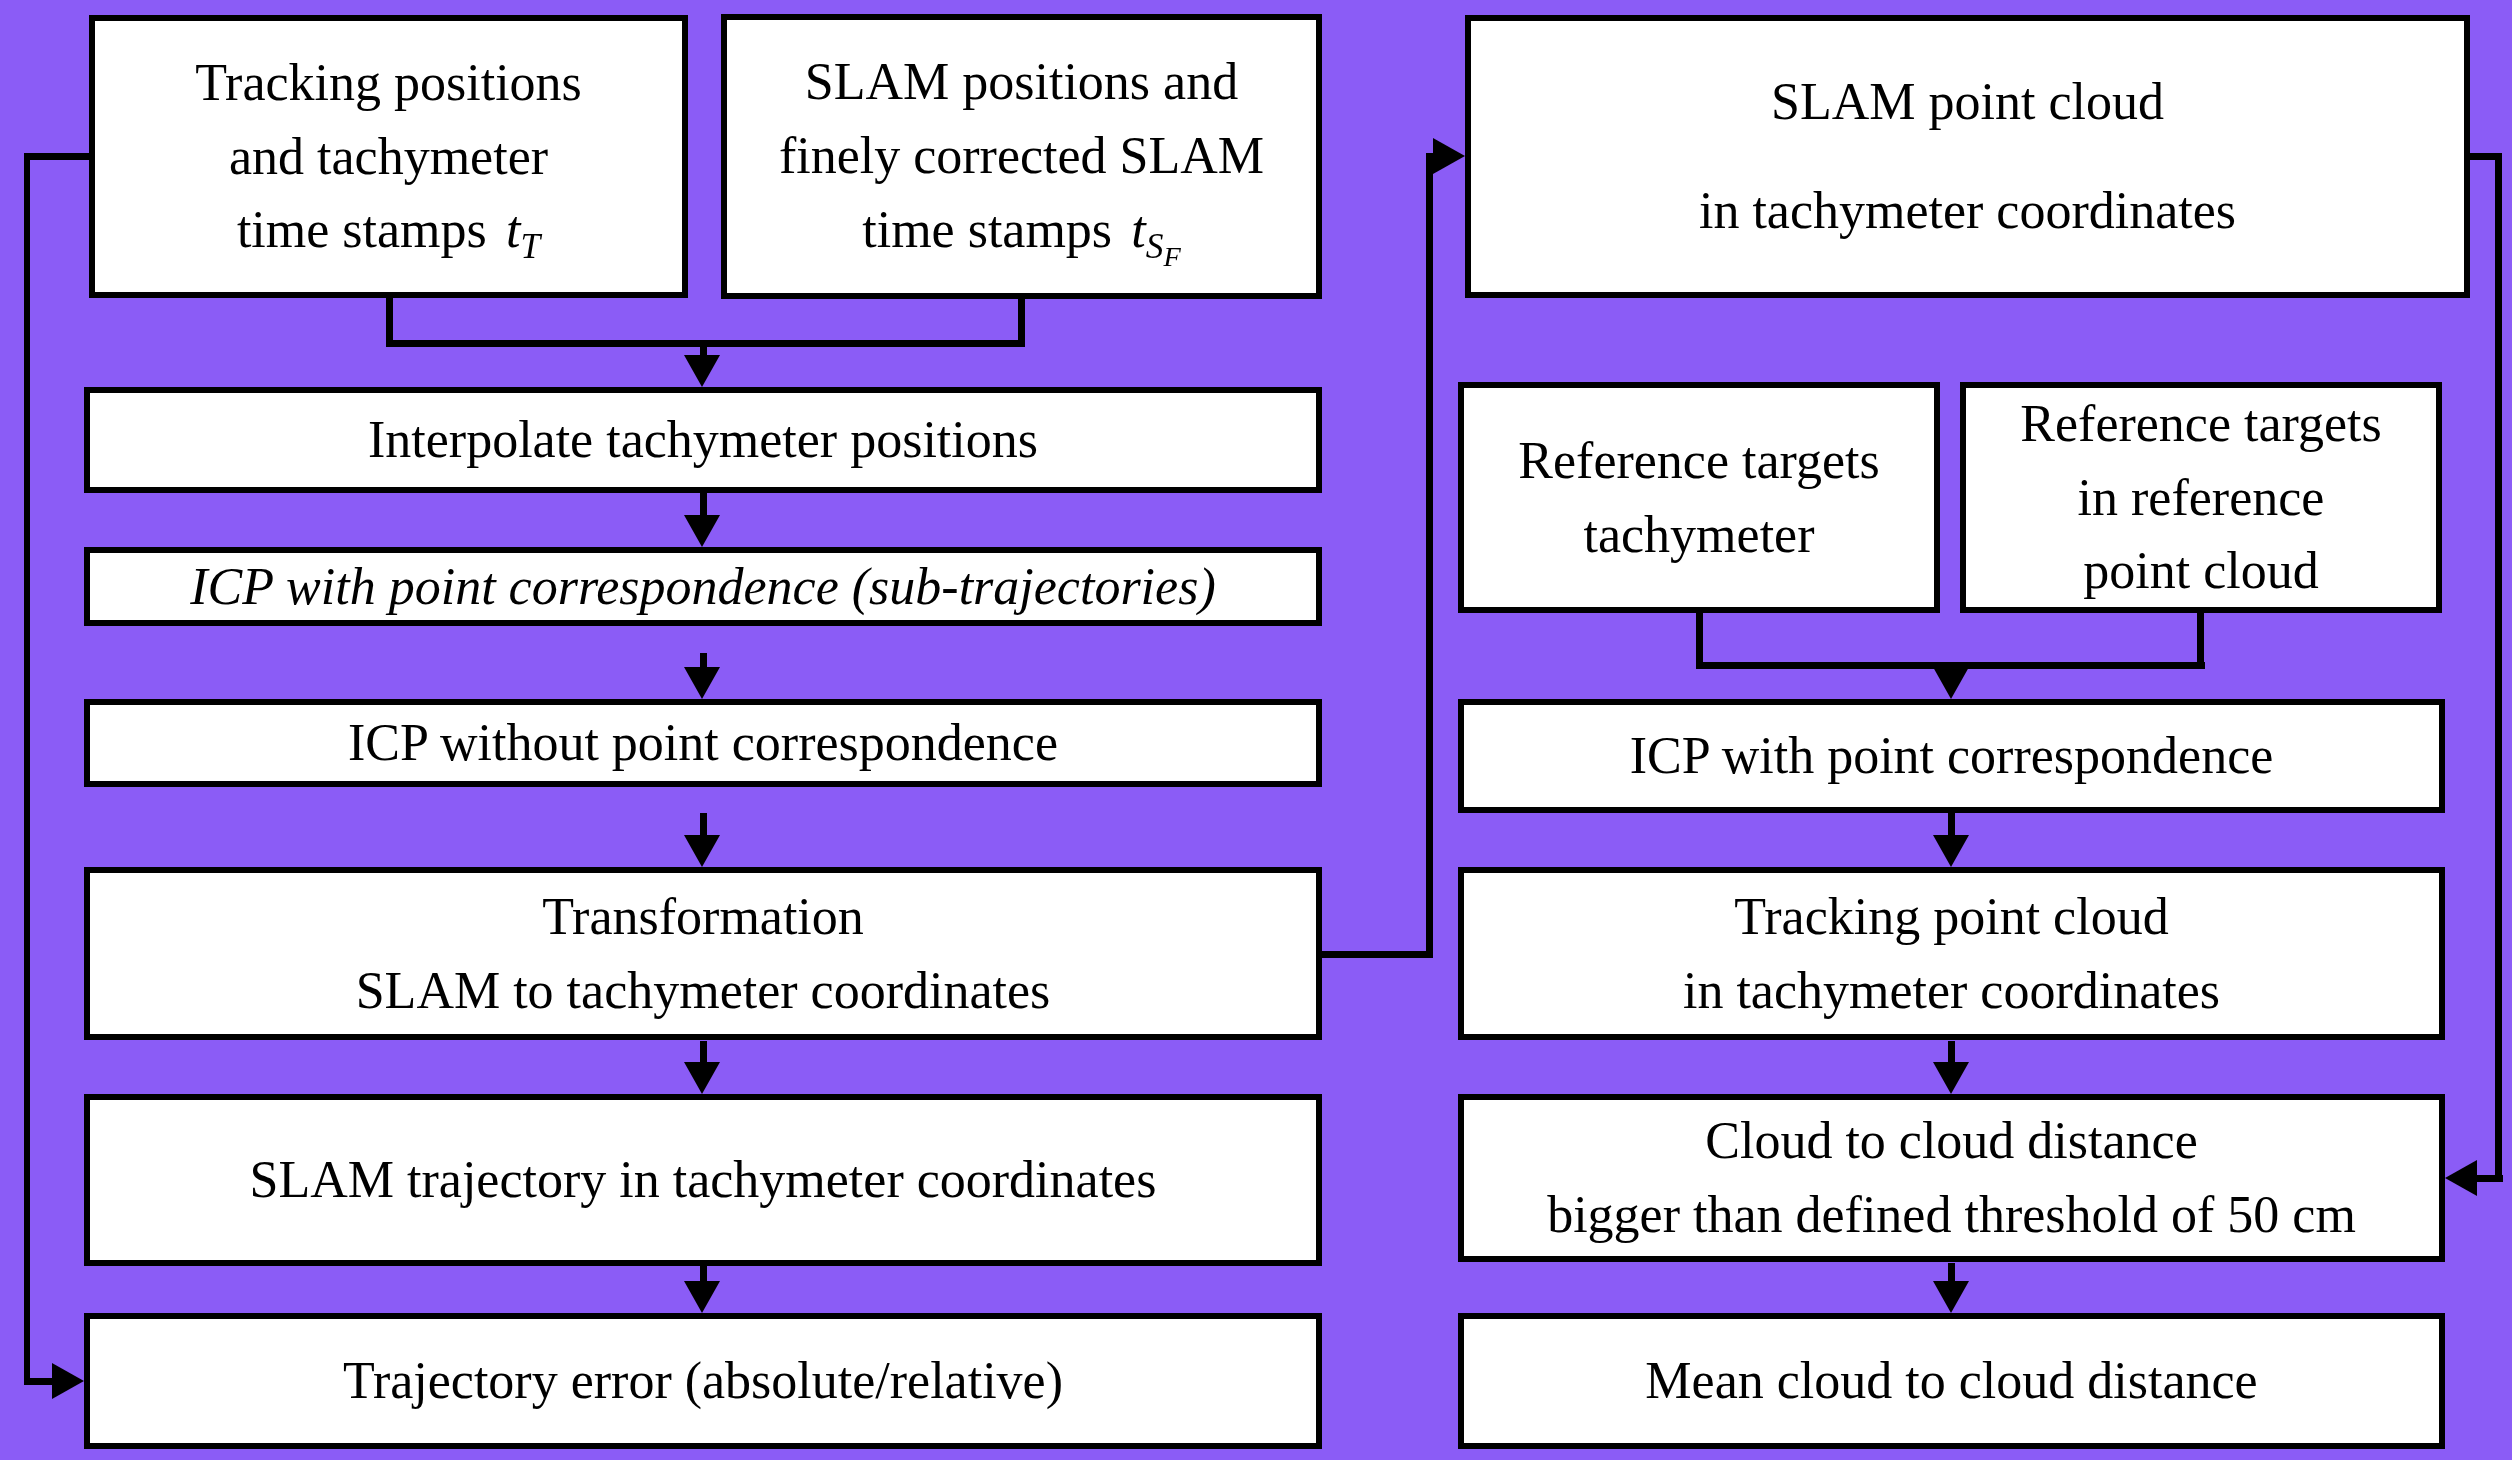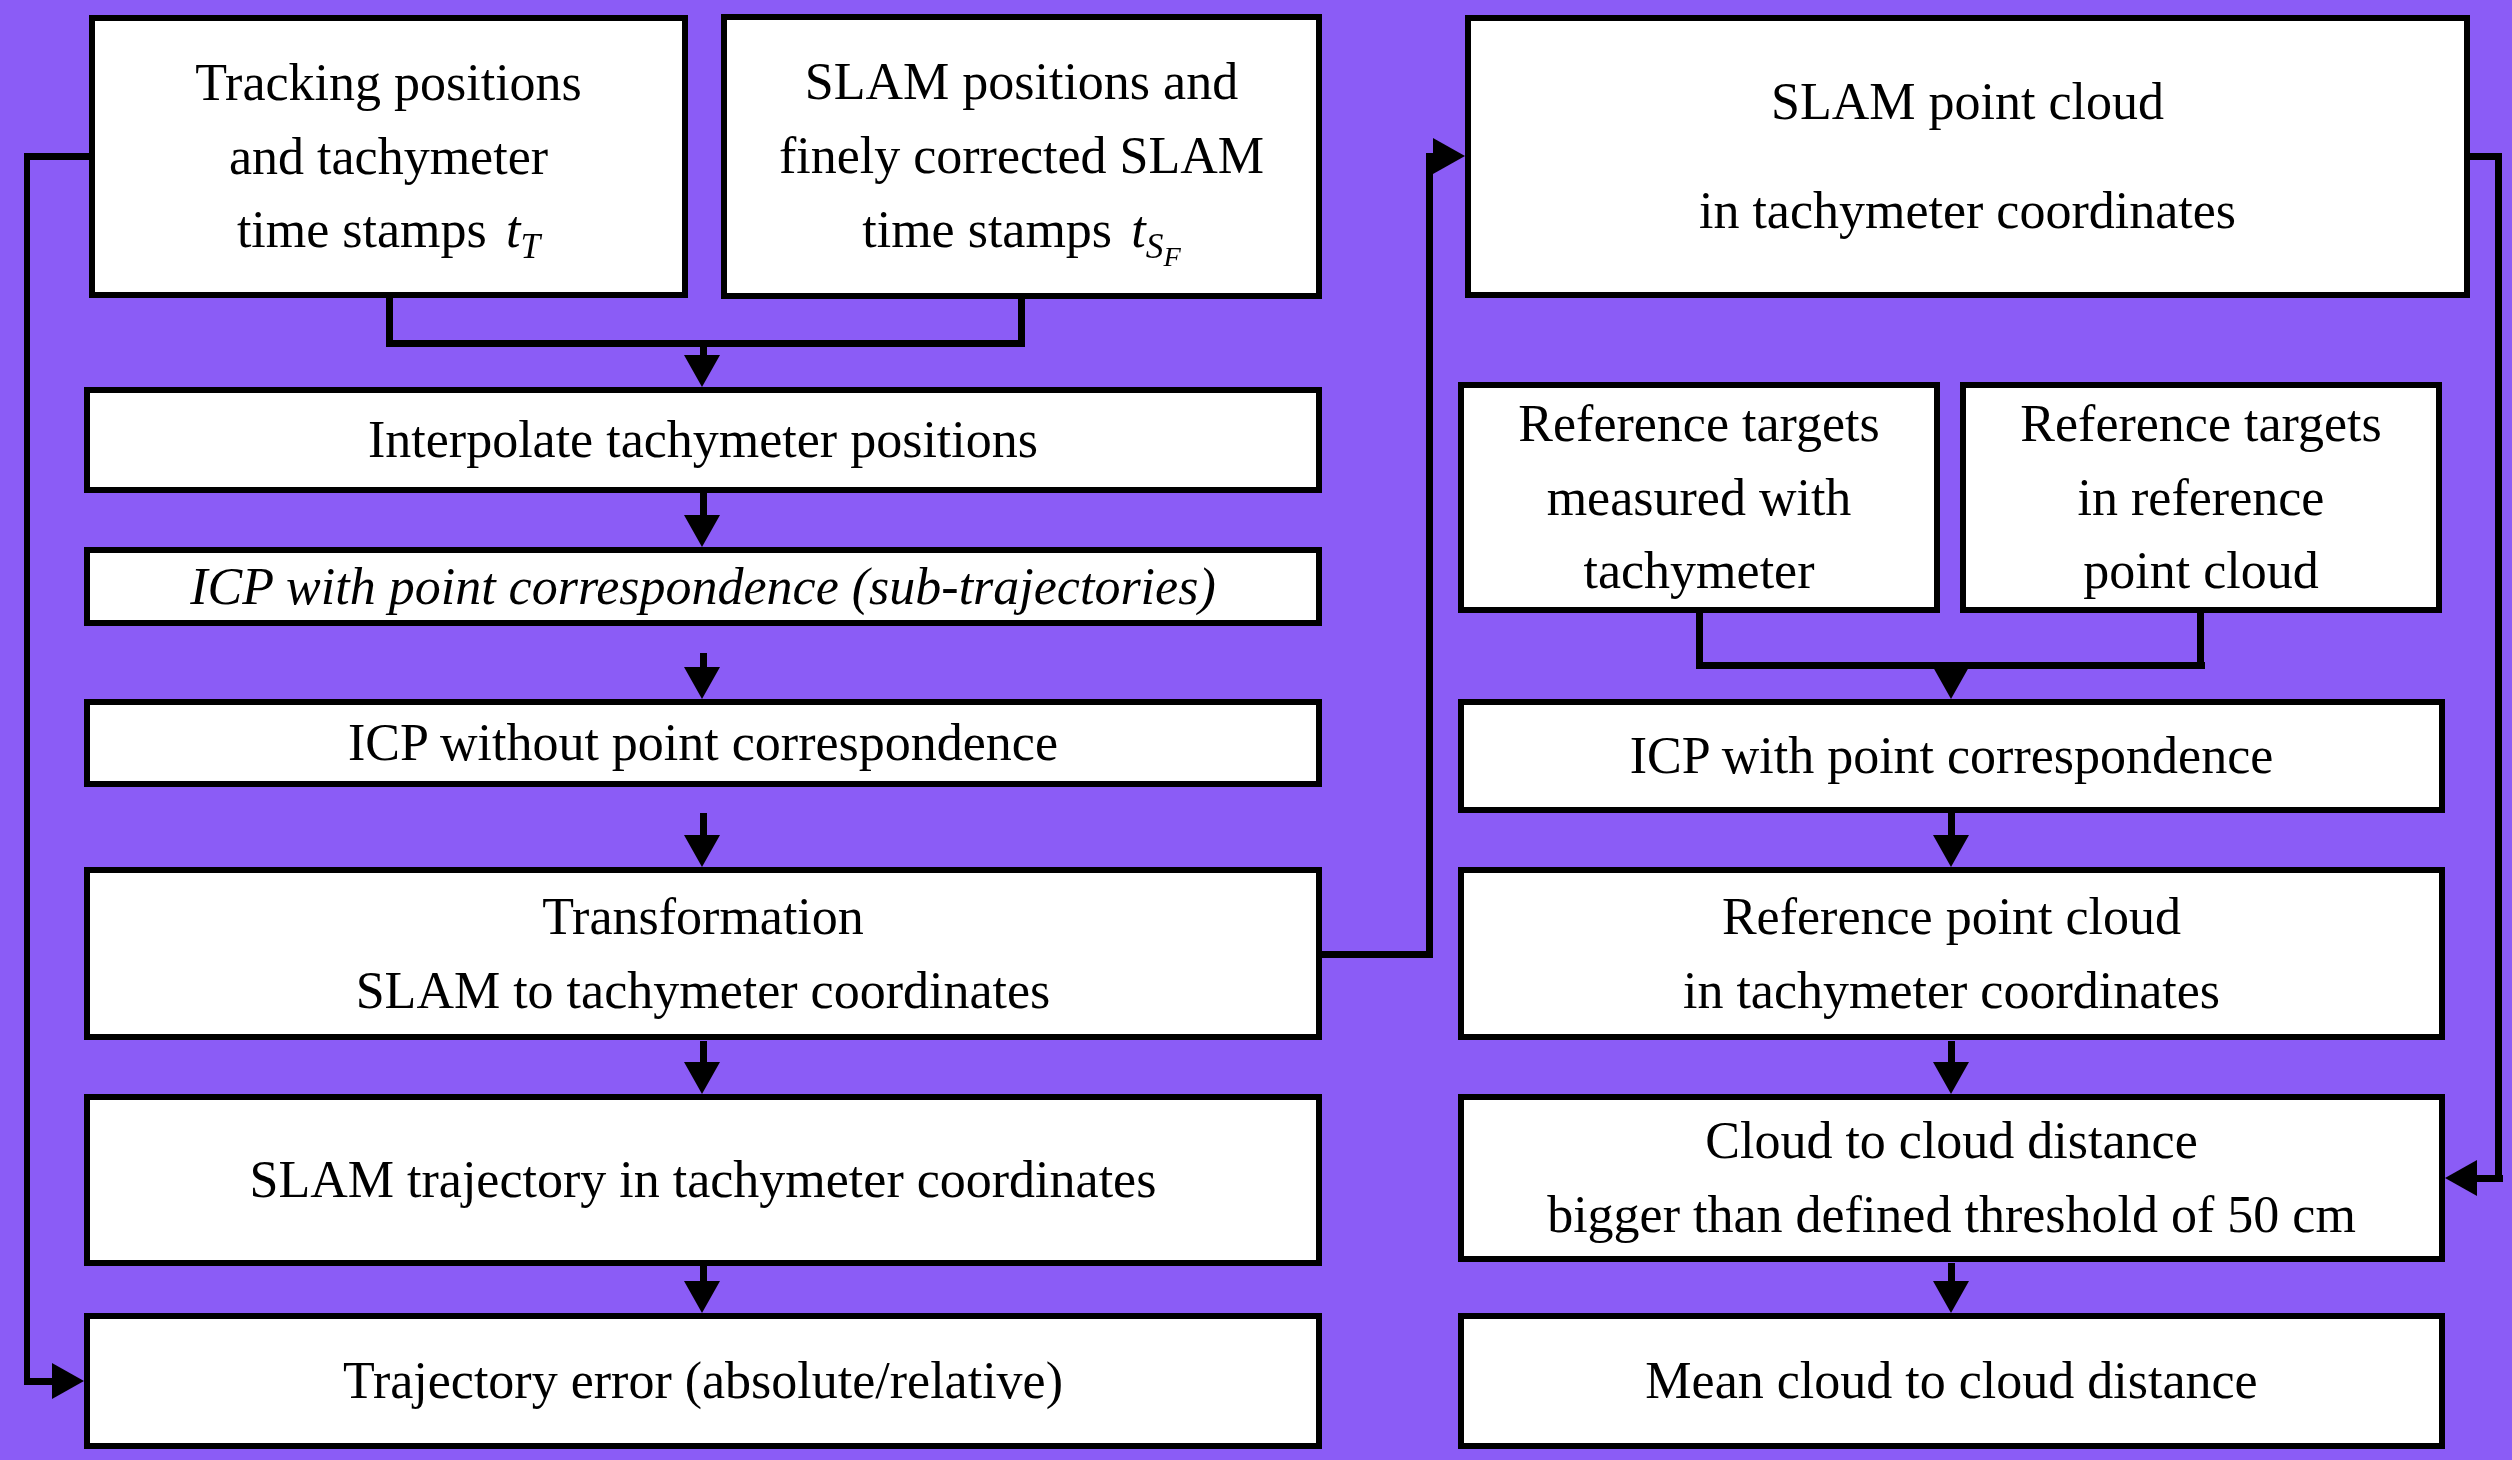--- a/index.html
+++ b/index.html
@@ -76,36 +76,35 @@
     <span class="line">Trajectory error (absolute/relative)</span>
   </div>
 
   <div class="box" style="left:1465px;top:15px;width:1005px;height:283px;gap:35px;">
     <span class="line">SLAM point cloud</span>
     <span class="line">in tachymeter coordinates</span>
   </div>
 
   <div class="box" style="left:1458px;top:382px;width:482px;height:231px;">
     <span class="line">Reference targets</span>
-    <span class="line">measured with</span>
     <span class="line">tachymeter</span>
   </div>
 
   <div class="box" style="left:1960px;top:382px;width:482px;height:231px;">
     <span class="line">Reference targets</span>
     <span class="line">in reference</span>
     <span class="line">point cloud</span>
   </div>
 
   <div class="box" style="left:1458px;top:699px;width:987px;height:114px;">
     <span class="line">ICP with point correspondence</span>
   </div>
 
   <div class="box" style="left:1458px;top:867px;width:987px;height:173px;">
-    <span class="line">Reference point cloud</span>
+    <span class="line">Tracking point cloud</span>
     <span class="line">in tachymeter coordinates</span>
   </div>
 
   <div class="box" style="left:1458px;top:1094px;width:987px;height:168px;">
     <span class="line">Cloud to cloud distance</span>
     <span class="line">bigger than defined threshold of 50 cm</span>
   </div>
 
   <div class="box" style="left:1458px;top:1313px;width:987px;height:136px;">
     <span class="line">Mean cloud to cloud distance</span>

